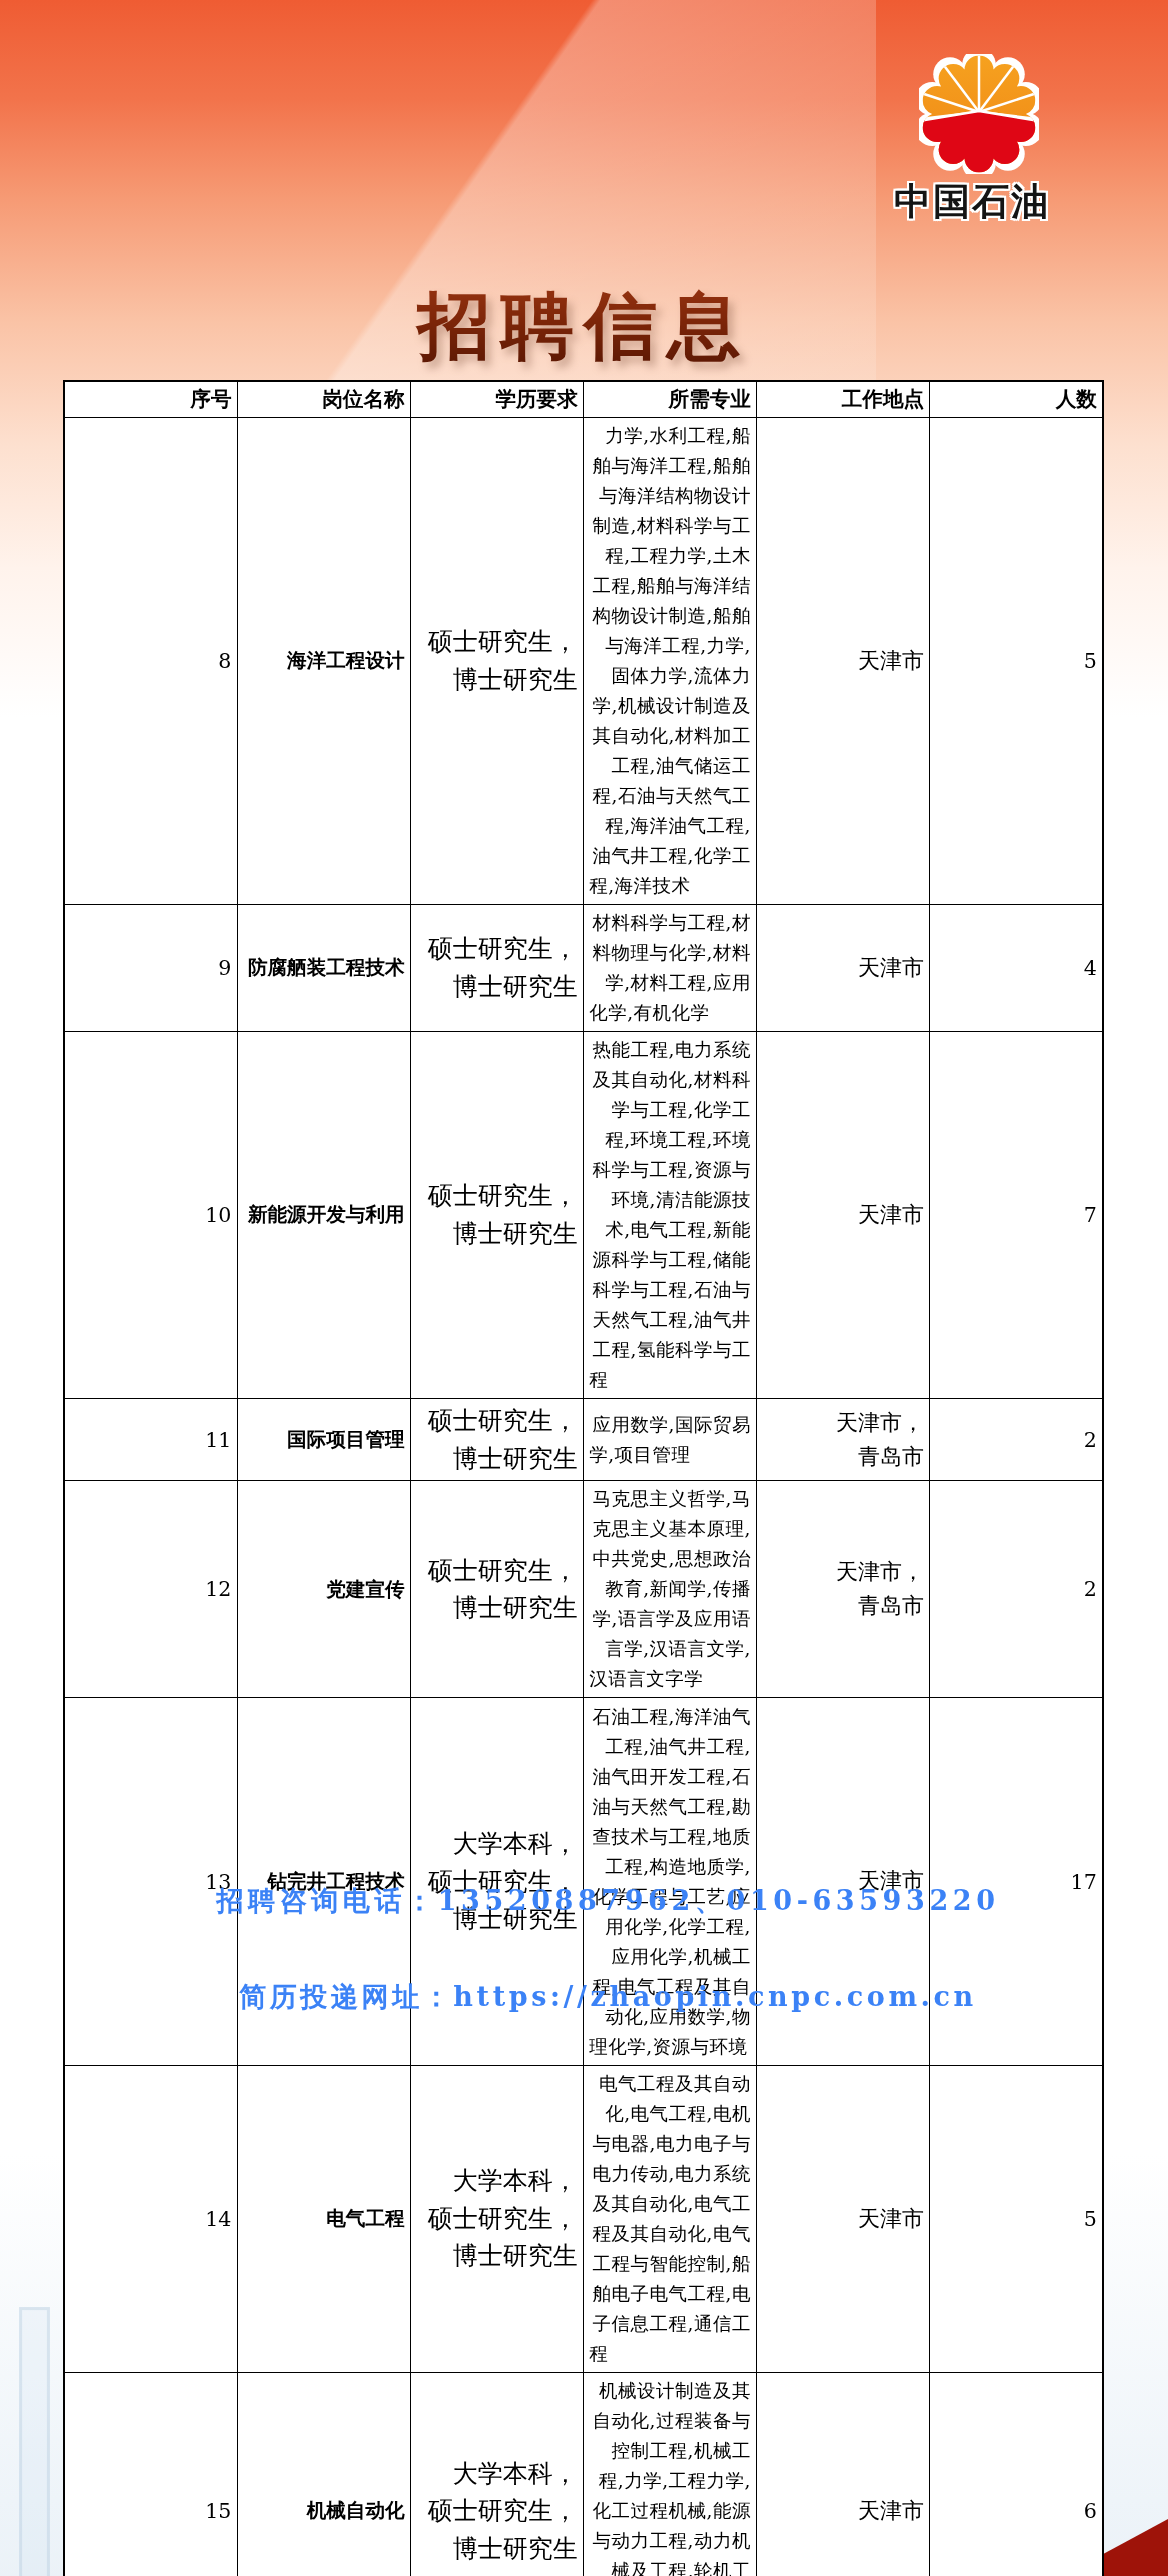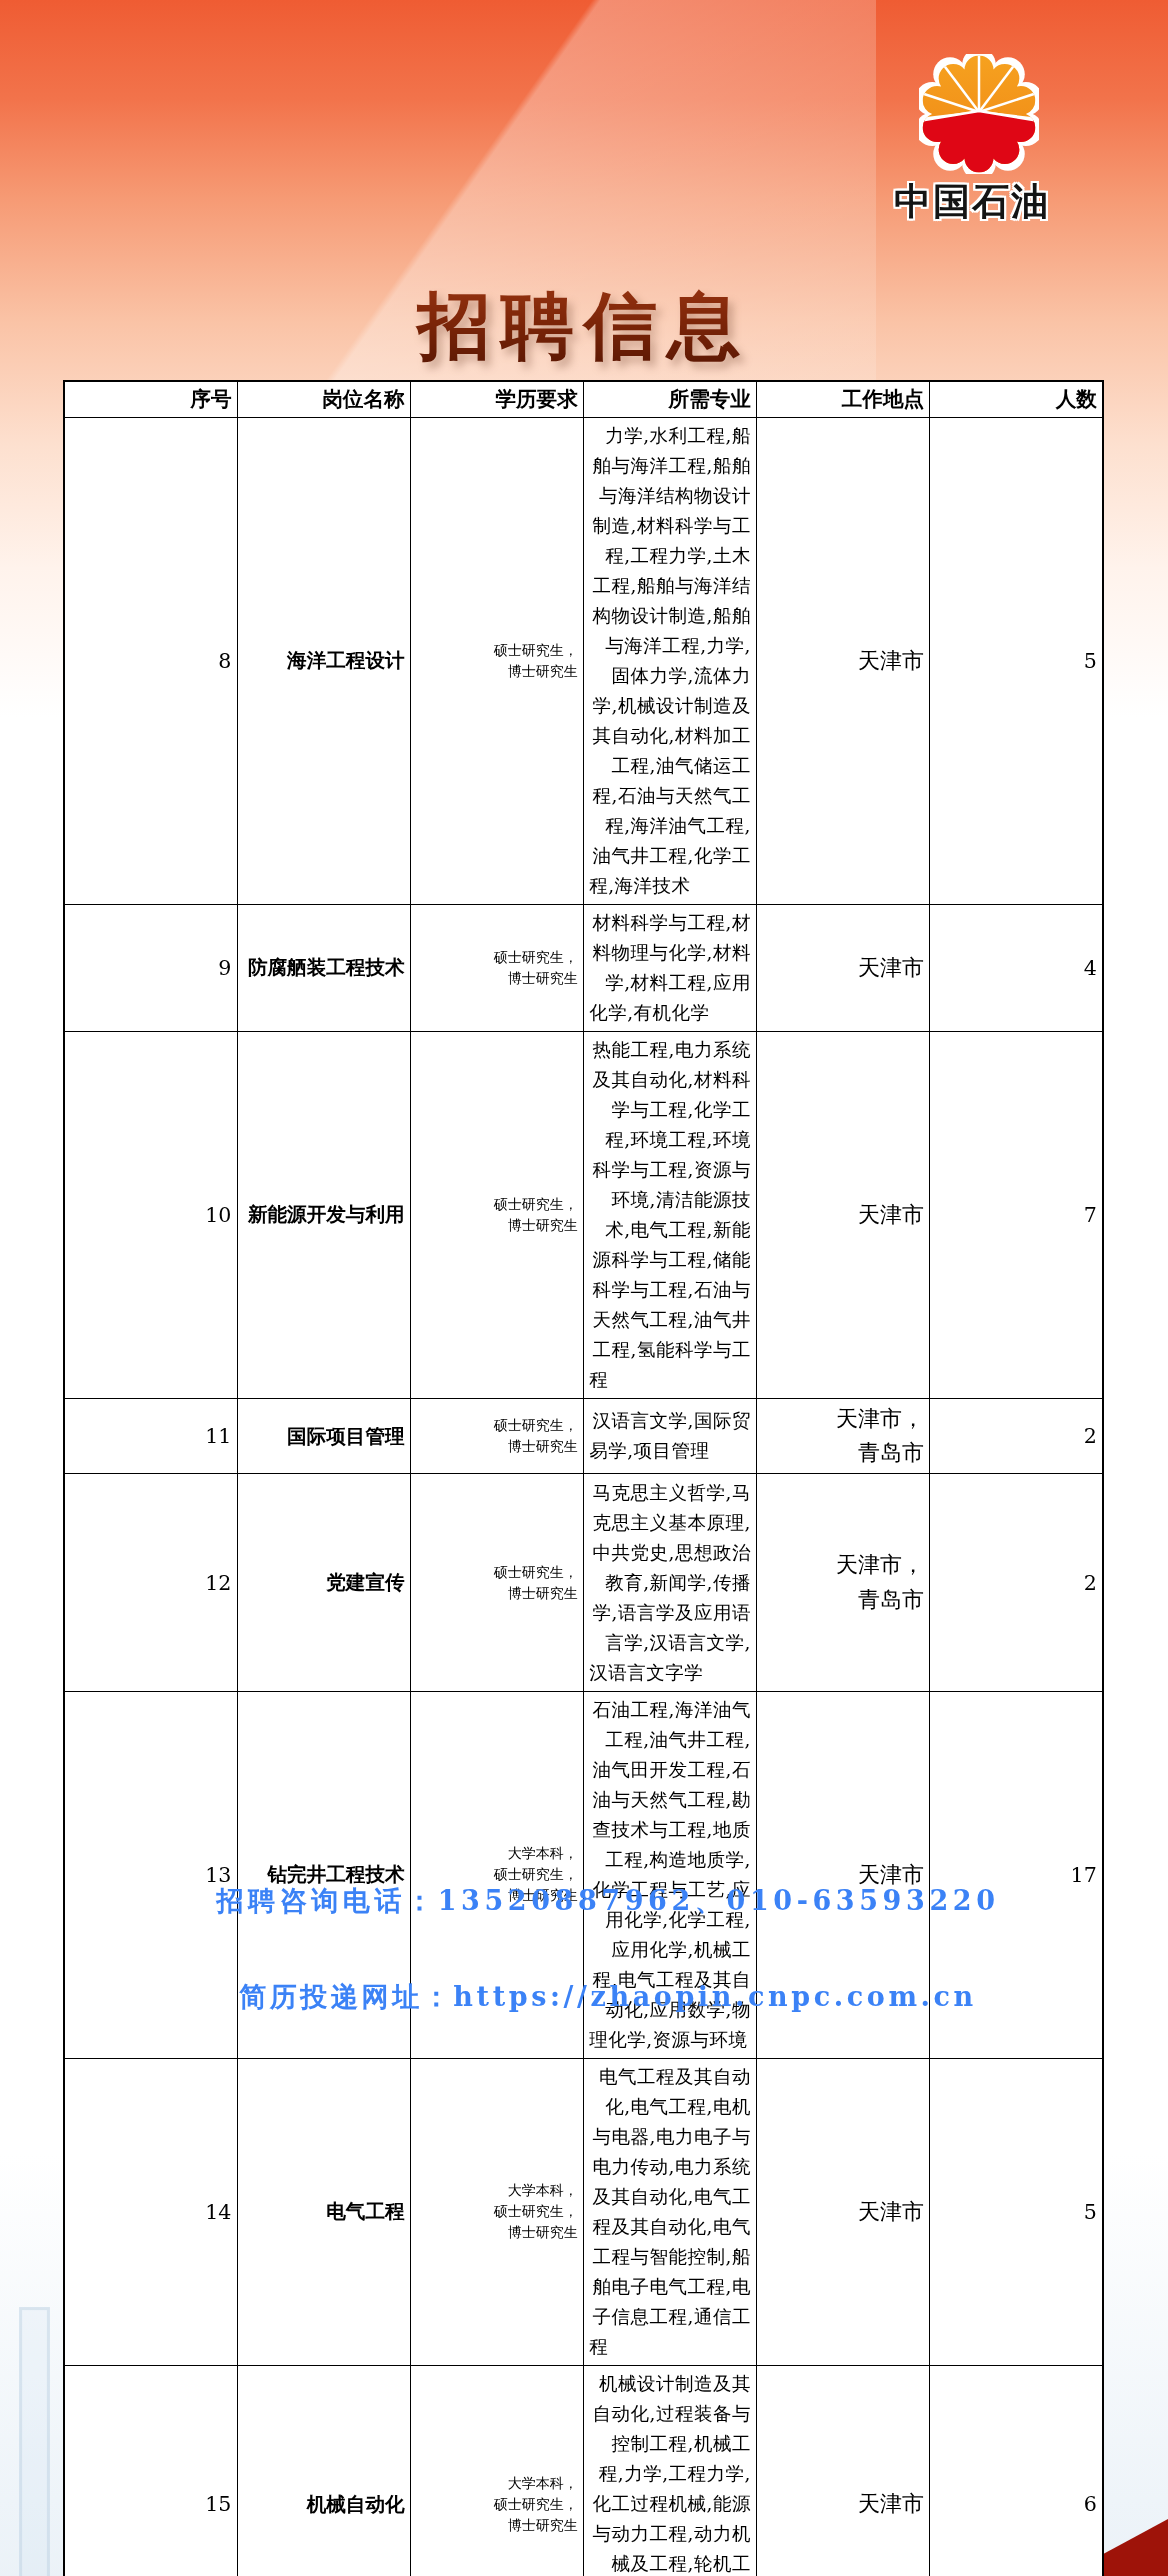--- a/index.html
+++ b/index.html
@@ -55,21 +55,21 @@
   table.jobs th, table.jobs td{
     border-left:1px solid #000;border-right:1px solid #000;
     border-top:1.5px solid #000;border-bottom:1.5px solid #000;
     vertical-align:middle;text-align:right;
     padding:3.1px 5.2px;box-sizing:border-box;
     overflow:hidden;
   }
   table.jobs th{font-size:20.6px;font-weight:700;height:36px;}
   td.no{font-size:20.6px;}
   td.pos{font-size:19.6px;font-weight:700;padding:3.1px 3.1px;}
-  td.edu{font-size:14px;line-height:1.5;white-space:pre-line;margin-left:48px;}
+  td.edu{font-size:25px;line-height:1.5;white-space:pre-line;margin-left:48px;}
   td.maj{
     font-size:18.5px;line-height:30px;letter-spacing:0.5px;
     text-align:justify;text-align-last:left;
     padding:5.2px 13.4px;font-weight:500;
   }
   td.loc{font-size:22px;line-height:1.55;white-space:pre-line;}
   td.cnt{font-size:20.6px;}
   
   tbody tr:nth-child(1){height:151px}
   tbody tr:nth-child(2){height:75px}
@@ -261,21 +261,21 @@
 博士研究生</td>
             <td class="maj">热能工程,电力系统及其自动化,材料科学与工程,化学工程,环境工程,环境科学与工程,资源与环境,清洁能源技术,电气工程,新能源科学与工程,储能科学与工程,石油与天然气工程,油气井工程,氢能科学与工程</td>
             <td class="loc">天津市</td>
             <td class="cnt">7</td>
           </tr>
           <tr>
             <td class="no">11</td>
             <td class="pos">国际项目管理</td>
             <td class="edu">硕士研究生，
 博士研究生</td>
-            <td class="maj">汉语言文学,国际贸易学,项目管理</td>
+            <td class="maj">应用数学,国际贸易学,项目管理</td>
             <td class="loc">天津市，
 青岛市</td>
             <td class="cnt">2</td>
           </tr>
           <tr>
             <td class="no">12</td>
             <td class="pos">党建宣传</td>
             <td class="edu">硕士研究生，
 博士研究生</td>
             <td class="maj">马克思主义哲学,马克思主义基本原理,中共党史,思想政治教育,新闻学,传播学,语言学及应用语言学,汉语言文学,汉语言文字学</td>

